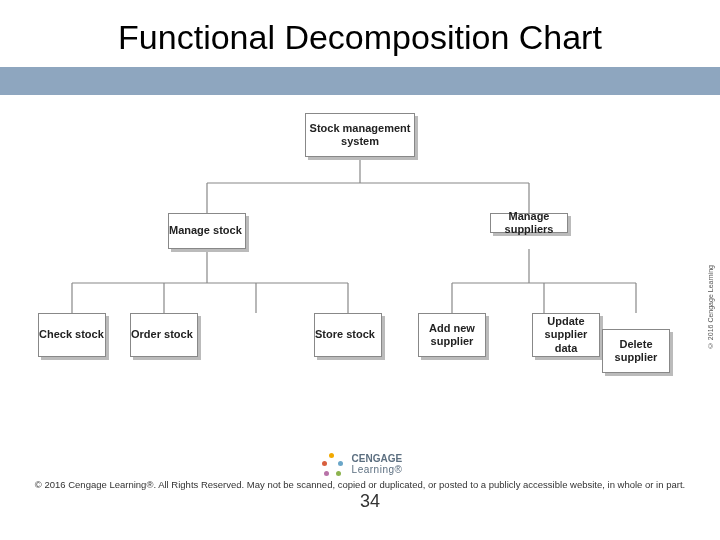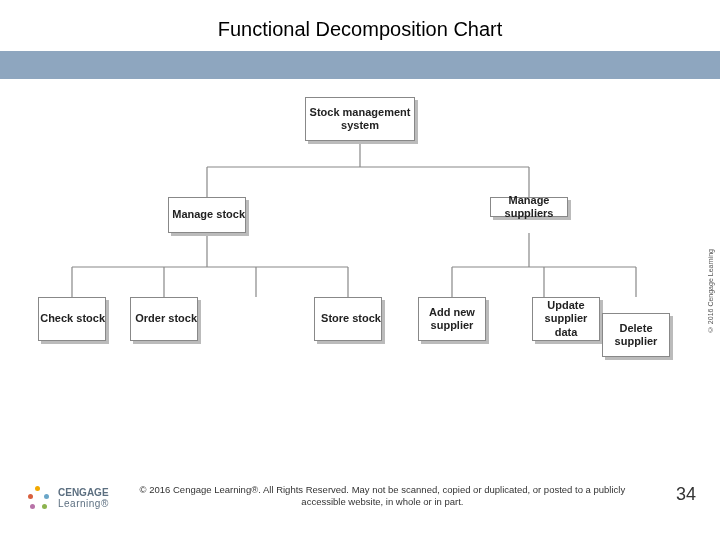--- a/index.html
+++ b/index.html
@@ -8,42 +8,42 @@
     height: 540px;
     background: #fff;
     font-family: Arial, Helvetica, sans-serif;
     position: relative;
   }
   .title-area {
     padding: 18px 0 10px 0;
     text-align: center;
   }
   .title {
-    font-size: 20px;
+    font-size: 34px;
     font-weight: 400;
     color: #000;
   }
   .blue-bar {
     width: 100%;
     height: 28px;
     background: #8ea6bf;
   }
   .chart-area {
     position: relative;
     width: 100%;
     height: 330px;
   }
   .node {
     position: absolute;
     background: #fff;
     border: 1px solid #888;
     box-shadow: 3px 3px 0 #bbb;
     display: flex;
     align-items: center;
-    justify-content: flex-end;
+    justify-content: flex-start;
     text-align: center;
     padding: 4px 0;
   }
   .node span {
     font-size: 11px;
     line-height: 1.2;
     font-weight: 600;
     color: #222;
   }
   .root { left: 305px; top: 18px; width: 110px; height: 44px; }
@@ -72,21 +72,23 @@
     color: #555;
     writing-mode: vertical-rl;
     transform: rotate(180deg);
   }
   .footer {
     position: absolute;
     left: 0;
     bottom: 28px;
     width: 100%;
     display: flex;
+    align-items: center;
     padding: 0 24px;
+    flex-direction: column;
   }
   .logo {
     display: flex;
     align-items: center;
     gap: 6px;
   }
   .logo-mark {
     width: 28px;
     height: 28px;
     position: relative;

